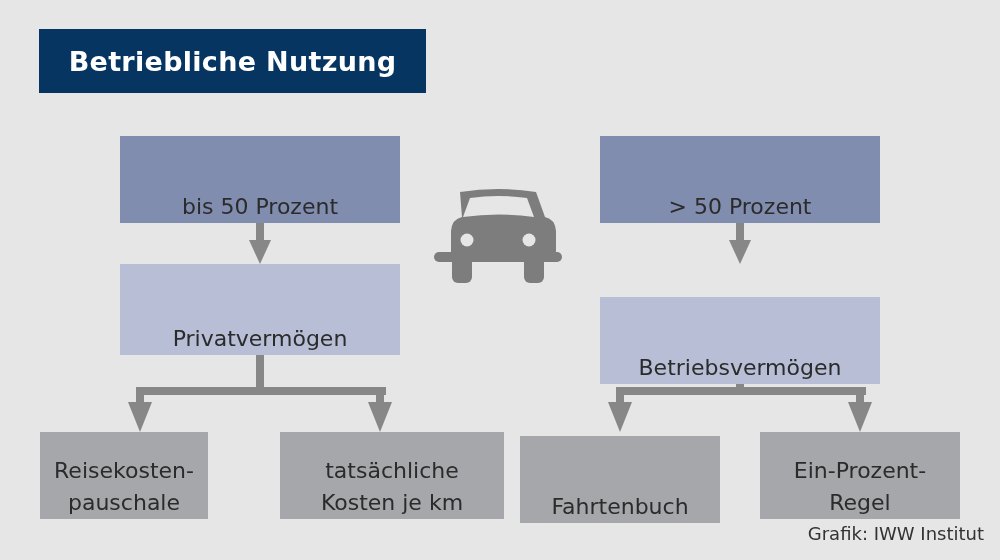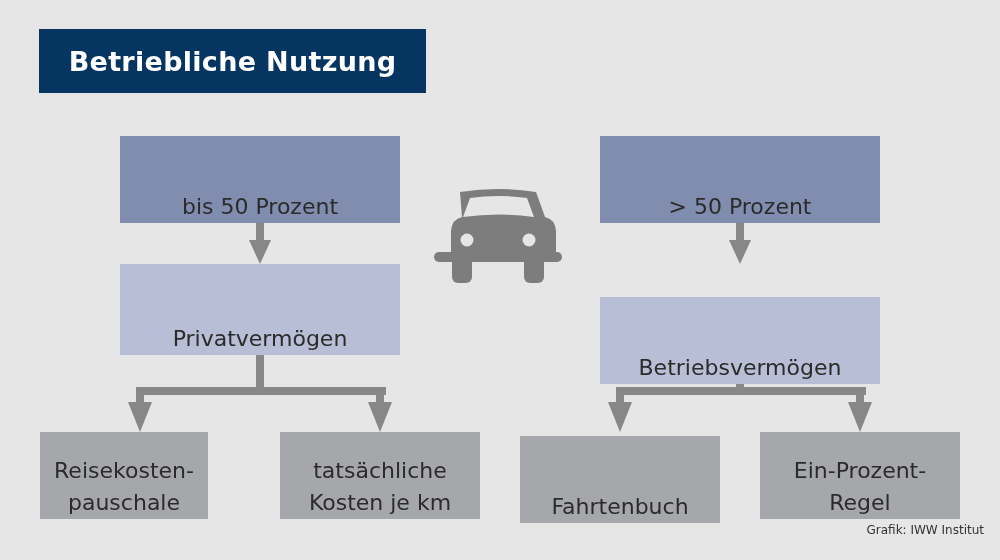--- a/index.html
+++ b/index.html
@@ -17,21 +17,21 @@
     letter-spacing: 0.3px;
   }
   .box {
     display: flex; align-items: flex-end; justify-content: center;
     text-align: center; color: #2b2b2b; font-size: 22px; line-height: 32px;
   }
   .dark { background: #818daf; }
   .mid { background: #b7bed6; }
   .gray { background: #a6a7ab; }
   .credit {
-    right: 16px; top: 523px; font-size: 12px; color: #333333;
+    right: 16px; top: 523px; font-size: 18px; color: #333333;
   }
   svg.lines { position: absolute; left: 0; top: 0; }
 </style>
 </head>
 <body>
 
 <div class="abs title">Betriebliche Nutzung</div>
 
 <svg class="lines" width="1000" height="560">
   <g fill="#878787" stroke="none">
@@ -67,21 +67,21 @@
 
 <div class="abs box dark" style="left:600px;top:136px;width:280px;height:87px;">
   <span>&gt; 50 Prozent</span>
 </div>
 <div class="abs box mid" style="left:600px;top:264px;width:280px;height:87px;margin-top:33px;">
   <span>Betriebsvermögen</span>
 </div>
 
 <div class="abs box gray" style="left:40px;top:432px;width:168px;height:87px;white-space:pre-line;">Reisekosten-
 pauschale</div>
-<div class="abs box gray" style="left:280px;top:432px;width:200px;height:87px;white-space:pre-line;">tatsächliche
+<div class="abs box gray" style="left:280px;top:432px;width:224px;height:87px;white-space:pre-line;">tatsächliche
 Kosten je km</div>
 <div class="abs box gray" style="left:520px;top:436px;width:200px;height:87px;white-space:pre-line;">Fahrtenbuch</div>
 <div class="abs box gray" style="left:760px;top:432px;width:200px;height:87px;white-space:pre-line;">Ein-Prozent-
 Regel</div>
 
 <svg class="abs" style="left:433px;top:185px;" width="130" height="100" viewBox="0 0 130 100">
   <g fill="#7d7d7d">
     <path d="M27,7 Q65,1 103,7 L112,32 Q122,34 123,46 L123,76 L18,76 L18,46 Q19,34 29,32 Z"></path>
     <rect x="1" y="67" width="128" height="10" rx="5"></rect>
     <rect x="19" y="70" width="20" height="28" rx="6"></rect>

